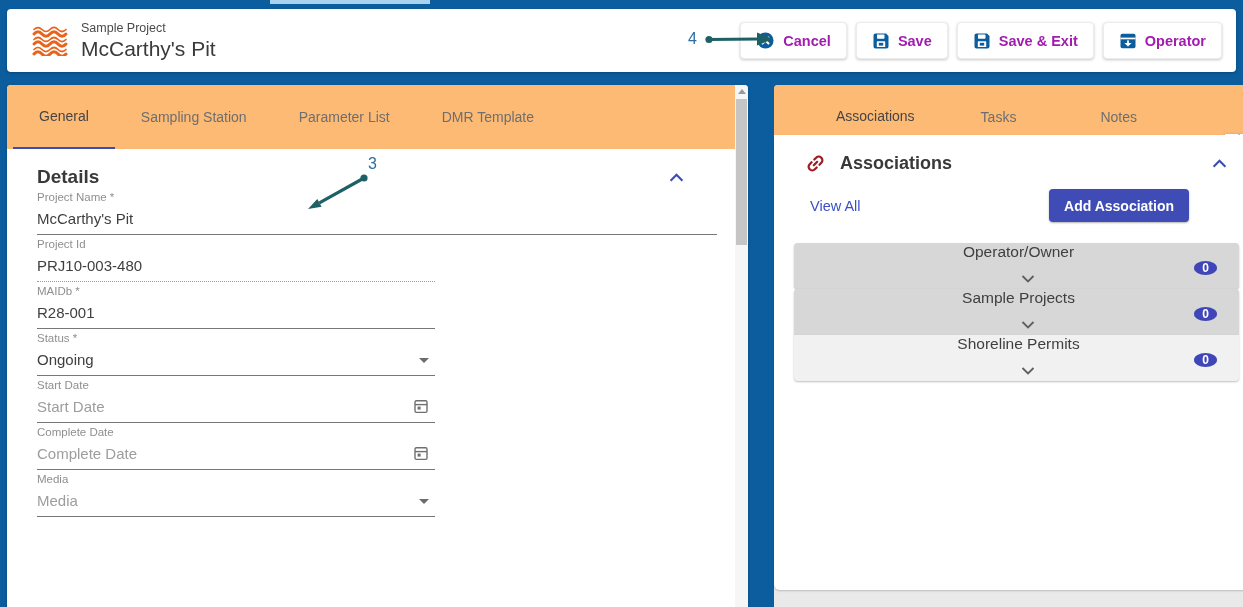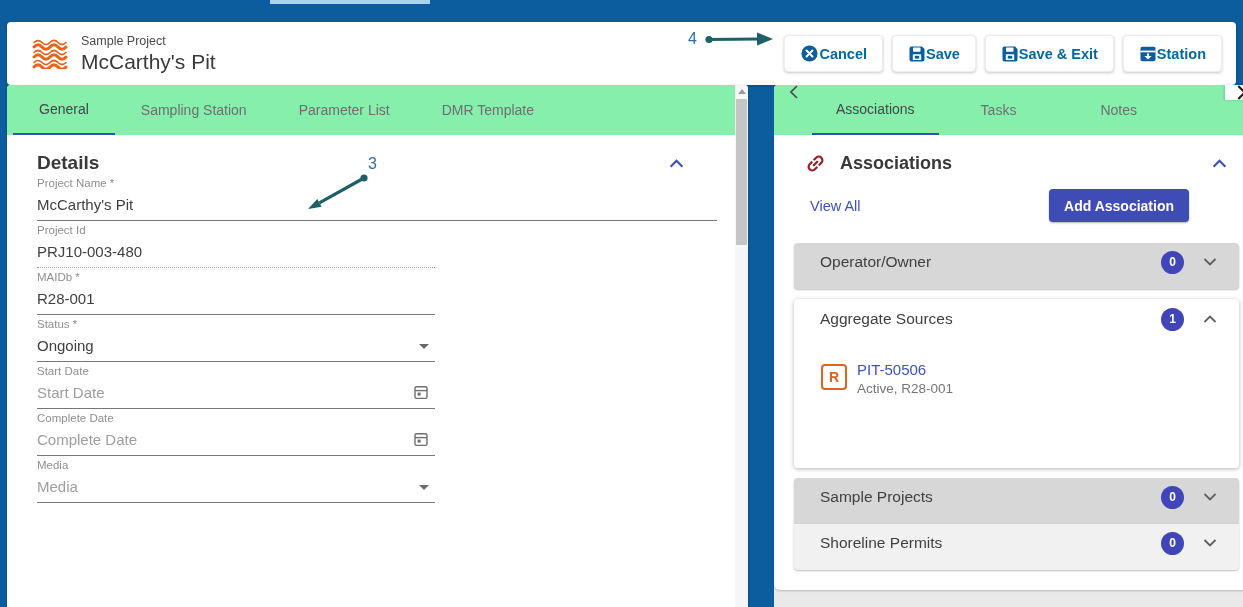--- a/index.html
+++ b/index.html
@@ -8,49 +8,49 @@
     font-family:"Liberation Sans","DejaVu Sans",sans-serif;
     background:#0b5d9e;
     position:relative;
     overflow:hidden;
     color:#3d3d3d;
   }
   .frag { position:absolute; left:270px; top:0; width:160px; height:4px; background:#a8d2ee; }
 
   
   .header-card {
-    position:absolute; left:7px; top:22px; width:1229px; height:63px;
+    position:absolute; left:7px; top:9px; width:1229px; height:63px;
     background:#fff; border-radius:4px; box-shadow:0 1px 3px rgba(0,0,0,.25);
     display:flex; align-items:center;
   }
   .brand-icon { margin-left:24px; width:38px; height:31px; flex:0 0 auto; }
   .title-block { margin-left:12px; }
   .kicker { font-size:12.5px; color:#4a4a4a; }
   .page-title { font-size:21px; color:#3a3a3a; font-weight:500; margin-top:2px; }
   .header-actions { margin-left:auto; margin-right:14px; display:flex; gap:9px; }
   .hbtn {
     height:37px; background:#fff; border:1px solid #ececec; border-radius:4px;
     box-shadow:0 1px 3px rgba(0,0,0,.22);
-    display:flex; align-items:center; padding:0 15px;
-    color:#0369a1; font-size:14.5px; font-weight:700; cursor:pointer;
+    display:flex; align-items:center; gap:8px; padding:0 15px;
+    color:#a21caf; font-size:14.5px; font-weight:700; cursor:pointer;
   }
   .hbtn svg { flex:0 0 auto; }
 
   
   .left-panel {
     position:absolute; left:7px; top:85px; width:741px; height:522px;
     background:#fff; border-radius:4px 4px 0 0; box-shadow:0 1px 3px rgba(0,0,0,.25);
   }
   .right-panel {
     position:absolute; left:774px; top:85px; width:483px; height:522px;
     background:#e9e9e9; border-radius:4px 4px 0 0;
   }
   .tabbar {
-    height:50px; background:#86efac; border-radius:4px 4px 0 0;
-    display:flex; align-items:flex-start; font-size:14px; color:#6e6e6e;
+    height:64px; background:#fdba74; border-radius:4px 4px 0 0;
+    display:flex; align-items:flex-end; font-size:14px; color:#6e6e6e;
   }
   .tab { display:flex; align-items:center; padding:0 26px; cursor:pointer; height:100%; }
   .tab.active { color:#454545; border-bottom:2.5px solid #3b4eb5; }
   .tabbar-left { padding-left:6px; }
 
   
   .scrollbar { position:absolute; right:0; top:0; bottom:0; width:13px; background:#f6f6f6; border-radius:0 4px 0 0; }
   .scroll-up { position:absolute; top:4px; left:2.5px; width:0; height:0; border-left:4px solid transparent; border-right:4px solid transparent; border-bottom:5px solid #9a9a9a; }
   .scroll-thumb { position:absolute; top:14px; left:1px; width:11px; height:146px; background:#c5c5c5; cursor:grab; }
 
@@ -79,21 +79,21 @@
   .view-all { color:#3b50c4; font-size:14.5px; font-weight:500; cursor:pointer; }
   .add-btn {
     margin-left:auto; margin-right:38px; height:33px; padding:0 15px;
     background:#3f4cb5; color:#fff; border:none; border-radius:4px;
     font-size:14px; font-weight:700; cursor:pointer; box-shadow:0 1px 2px rgba(0,0,0,.3);
     font-family:inherit;
   }
   .accordion { position:absolute; left:20px; right:18px; top:108px; }
   .acc-row {
     height:46px; display:flex; align-items:center; padding:0 22px 8px 26px;
-    font-size:15.5px; color:#3f3f3f; cursor:pointer;
+    font-size:15.5px; color:#3f3f3f; cursor:pointer;flex-direction:column;
   }
   .acc-gray { background:#d7d7d7; box-shadow:0 1px 2px rgba(0,0,0,.25); }
   .acc-light { background:#f1f1f1; box-shadow:0 1px 2px rgba(0,0,0,.25); }
   .rnd-top { border-radius:4px 4px 0 0; }
   .rnd-bot { border-radius:0 0 4px 4px; }
   .rnd-all { border-radius:4px; }
   .badge {
     margin-left:auto; width:23px; height:23px; border-radius:50%;
     background:#4046b8; color:#fff; font-size:12px; font-weight:700;
     display:flex; align-items:center; justify-content:center;
@@ -169,21 +169,21 @@
         </svg>
       <span>Save &amp; Exit</span>
     </button>
     <button class="hbtn">
       <svg width="18" height="18" viewBox="0 0 18 18">
           <rect x="1.5" y="1.8" width="15" height="14.4" rx="1.8" fill="#0b5d9e"></rect>
           <rect x="1.5" y="5.6" width="15" height="1.7" fill="#fff"></rect>
           <rect x="8.1" y="8.4" width="1.8" height="2.9" fill="#fff"></rect>
           <path d="M5.4 10.9h7.2L9 14.6z" fill="#fff"></path>
         </svg>
-      <span>Station</span>
+      <span>Operator</span>
     </button>
   </div>
 </div>
 
 <div class="ann-num" style="left:688px; top:30px;">4</div>
 <svg class="ann" style="left:702px; top:28px;" width="75" height="22">
   <circle cx="7" cy="11.5" r="3.6" fill="#1e6066"></circle>
   <line x1="7" y1="11.5" x2="56" y2="11" stroke="#1e6066" stroke-width="3.2"></line>
   <polygon points="71,11 55,4.5 55,17.5" fill="#1e6066"></polygon>
 </svg>
@@ -324,38 +324,20 @@
       <div class="acc-row acc-gray rnd-all">
         <span>Operator/Owner</span>
         <span class="badge">0</span>
         <span class="acc-chev">
           <svg width="14" height="8" viewBox="0 0 14 8">
               <polyline points="1.5,1 7,6.5 12.5,1" fill="none" stroke="currentColor" stroke-width="1.8"></polyline>
             </svg>
         </span>
       </div>
 
-      <div class="acc-expanded">
-        <div class="acc-row">
-          <span>Aggregate Sources</span>
-          <span class="badge">1</span>
-          <span class="acc-chev">
-            <svg width="14" height="8" viewBox="0 0 14 8" style="transform:rotate(180deg)">
-                <polyline points="1.5,1 7,6.5 12.5,1" fill="none" stroke="currentColor" stroke-width="1.8"></polyline>
-              </svg>
-          </span>
-        </div>
-        <div class="assoc-item">
-          <div class="r-icon">R</div>
-          <div class="assoc-item-text">
-            <div class="assoc-item-title">PIT-50506</div>
-            <div class="assoc-item-sub">Active, R28-001</div>
-          </div>
-        </div>
-      </div>
 
       <div class="acc-row acc-gray rnd-top">
         <span>Sample Projects</span>
         <span class="badge">0</span>
         <span class="acc-chev">
           <svg width="14" height="8" viewBox="0 0 14 8">
               <polyline points="1.5,1 7,6.5 12.5,1" fill="none" stroke="currentColor" stroke-width="1.8"></polyline>
             </svg>
         </span>
       </div>

